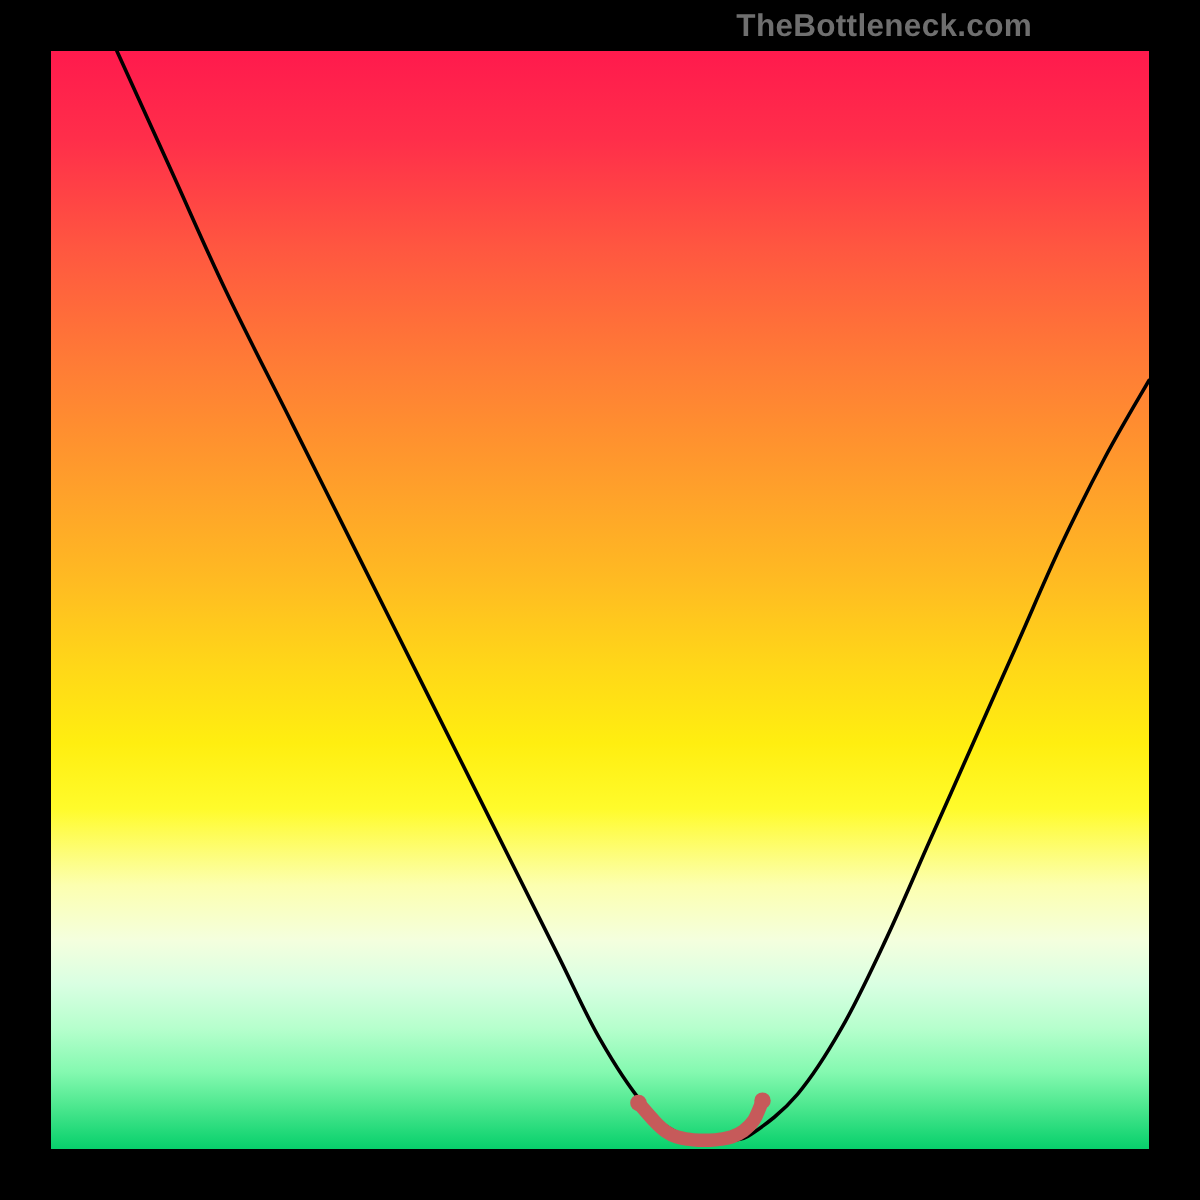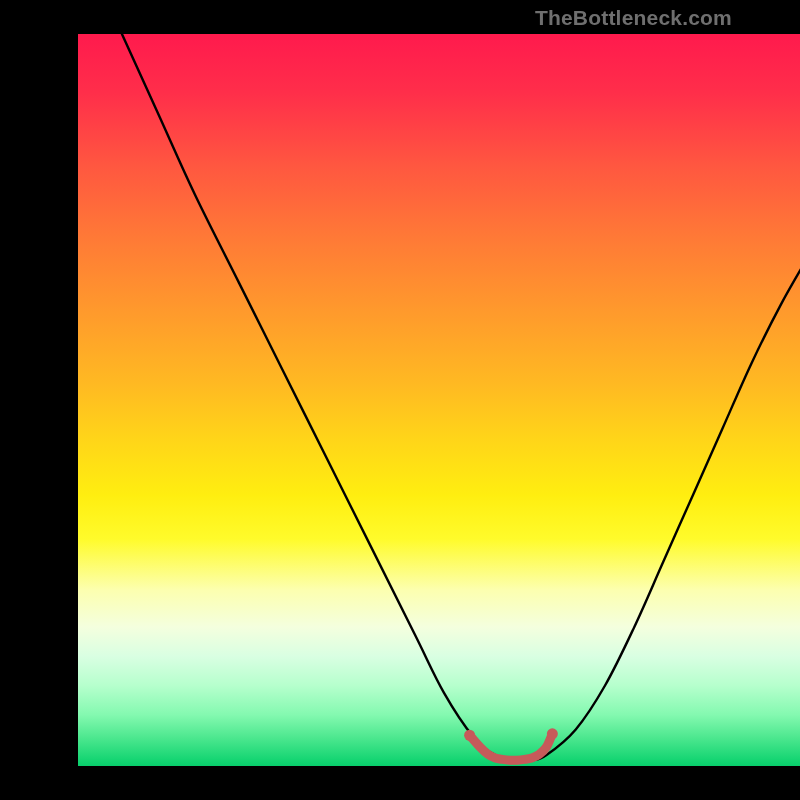--- a/index.html
+++ b/index.html
@@ -9,21 +9,20 @@
     height: 800px;
     background: #000;
     overflow: hidden;
     font-family: Arial, Helvetica, sans-serif;
   }
   .frame {
     position: relative;
     width: 700px;
     height: 800px;
     background: #000;
-    margin-left: 44px;
   }
   .plot-area {
     position: absolute;
     left: 34px;
     top: 34px;
     width: 732px;
     height: 732px;
     overflow: hidden;
   }
   .plot-bg {

